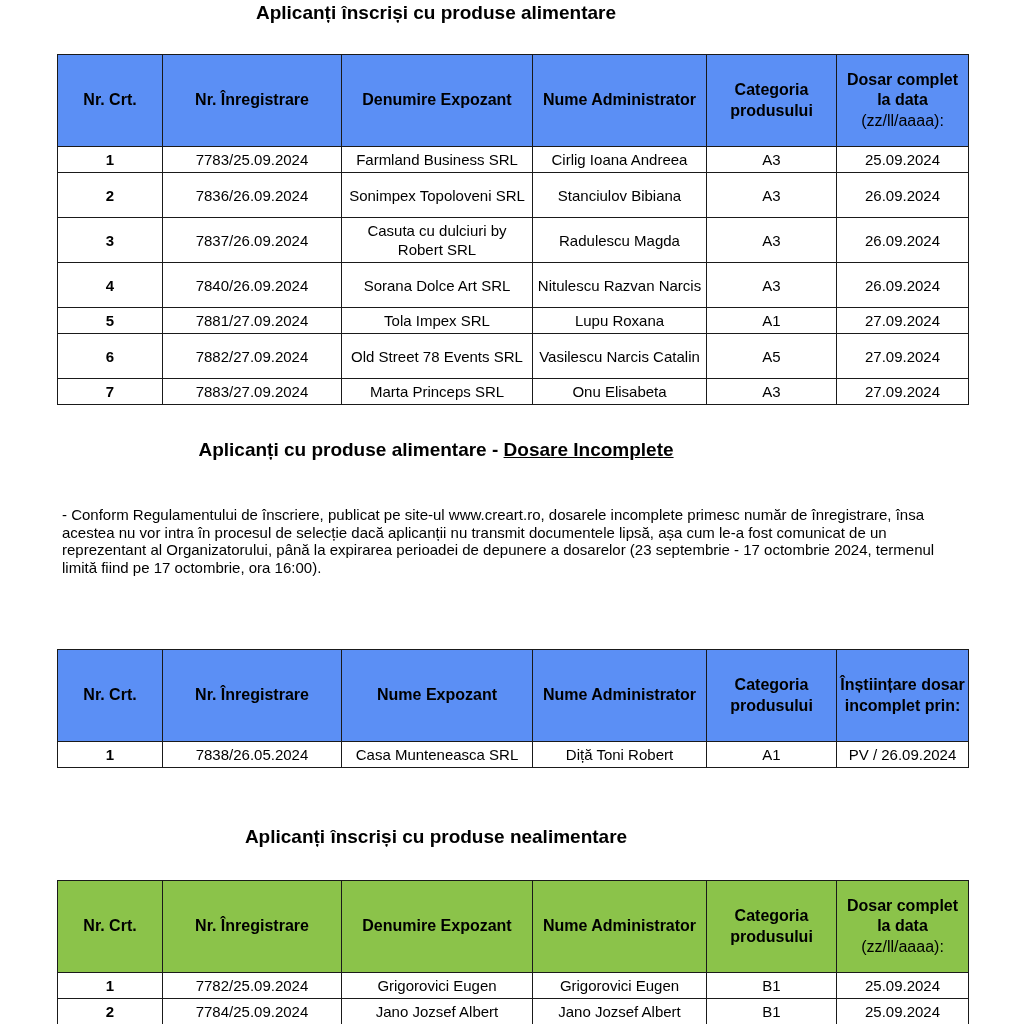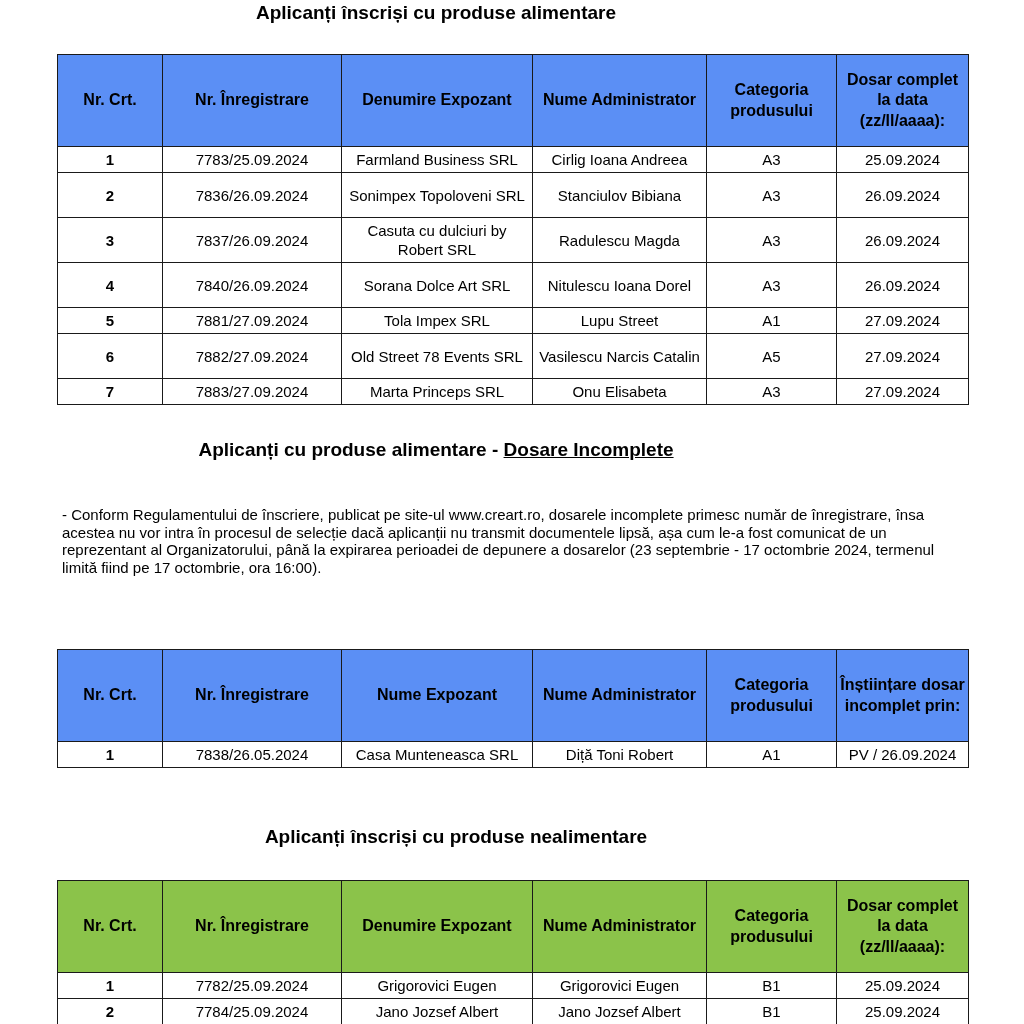--- a/index.html
+++ b/index.html
@@ -17,21 +17,21 @@
     border-collapse: collapse; table-layout: fixed;
   }
   table.grid th, table.grid td {
     border: 1.5px solid #1a1a1a; text-align: center; vertical-align: middle;
     padding: 0 2px; font-size: 15px; line-height: 19px;
   }
   table.grid th { font-weight: bold; font-size: 16px; line-height: 20.5px; }
   table.grid.blue th { background: #5b8ff5; }
   table.grid.green th { background: #8bc34a; }
   table.grid td.nr { font-weight: bold; }
-  table.grid th.datehdr .sub { font-weight: bold; }
+  table.grid th.datehdr .sub { font-weight: normal; }
   col.c1 { width: 105px; } col.c2 { width: 179px; } col.c3 { width: 191px; }
   col.c4 { width: 174px; } col.c5 { width: 130px; } col.c6 { width: 132px; }
   .notes {
     position: absolute; left: 62px; width: 900px; font-size: 15px; line-height: 17.5px;
   }
   .notes p { margin: 8px 0 6px 0; }
 </style>
 </head>
 <body>
 
@@ -78,29 +78,29 @@
         <td>7837/26.09.2024</td>
         <td>Casuta cu dulciuri by Robert SRL</td>
         <td>Radulescu Magda</td>
         <td>A3</td>
         <td>26.09.2024</td>
       </tr>
       <tr style="height: 45px;">
         <td class="nr">4</td>
         <td>7840/26.09.2024</td>
         <td>Sorana Dolce Art SRL</td>
-        <td>Nitulescu Ioana Dorel</td>
+        <td>Nitulescu Razvan Narcis</td>
         <td>A3</td>
         <td>26.09.2024</td>
       </tr>
       <tr style="height: 26px;">
         <td class="nr">5</td>
         <td>7881/27.09.2024</td>
         <td>Tola Impex SRL</td>
-        <td>Lupu Street</td>
+        <td>Lupu Roxana</td>
         <td>A1</td>
         <td>27.09.2024</td>
       </tr>
       <tr style="height: 45px;">
         <td class="nr">6</td>
         <td>7882/27.09.2024</td>
         <td>Old Street 78 Events SRL</td>
         <td>Vasilescu Narcis Catalin</td>
         <td>A5</td>
         <td>27.09.2024</td>
@@ -146,21 +146,21 @@
         <td class="nr">1</td>
         <td>7838/26.05.2024</td>
         <td>Casa Munteneasca SRL</td>
         <td>Diță Toni Robert</td>
         <td>A1</td>
         <td>PV / 26.09.2024</td>
       </tr>
     </tbody>
 </table>
 
-<div class="title" style="top:826px;padding-left:20px;">Aplicanți înscriși cu produse nealimentare</div>
+<div class="title" style="top:826px;">Aplicanți înscriși cu produse nealimentare</div>
 
 <table class="grid green" style="top:880px;">
   <colgroup>
       <col class="c1">
       <col class="c2">
       <col class="c3">
       <col class="c4">
       <col class="c5">
       <col class="c6">
     </colgroup>

